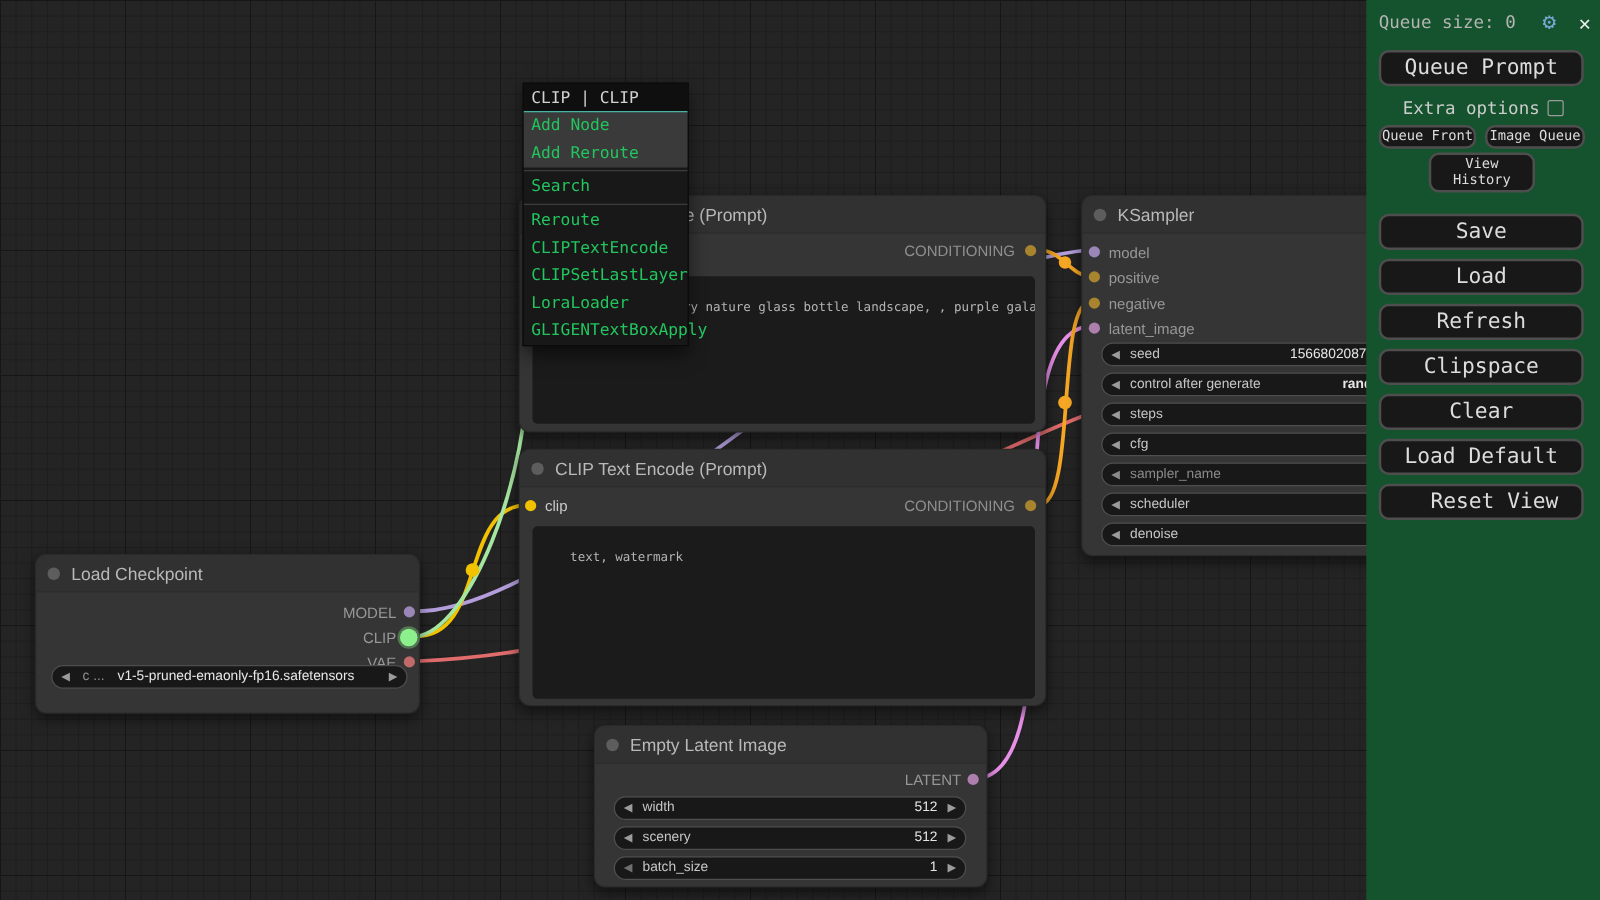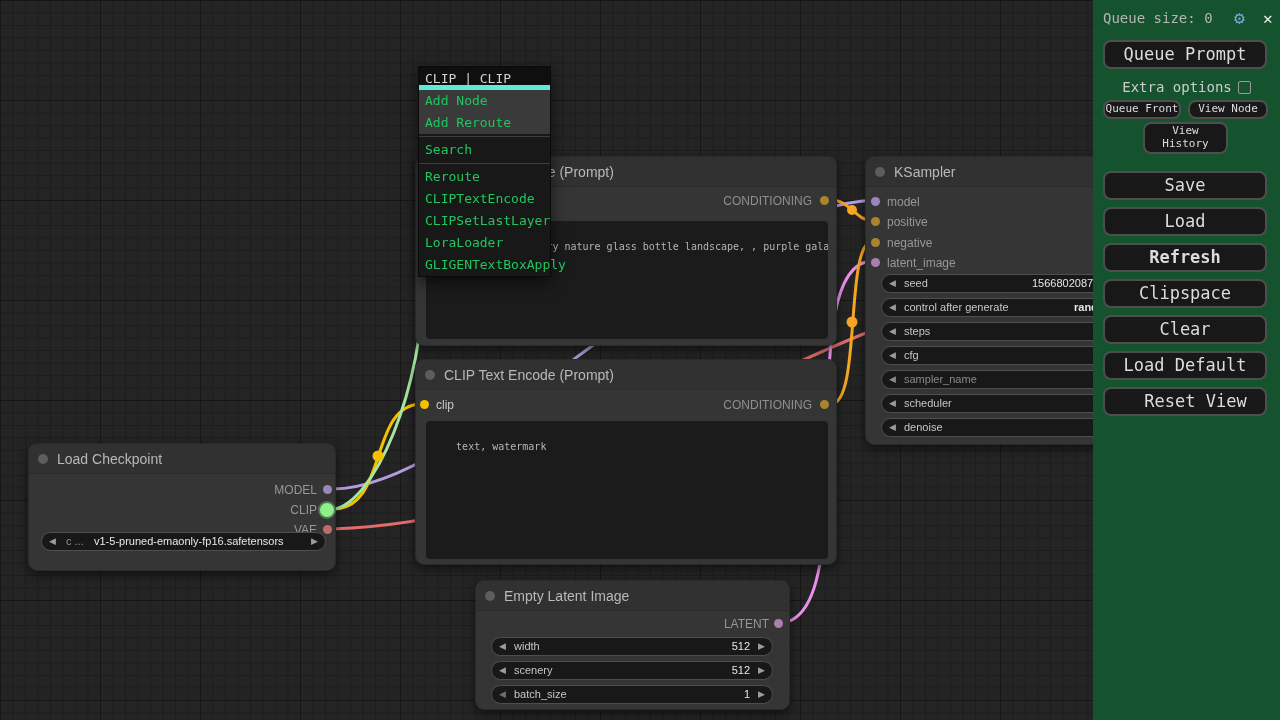--- a/index.html
+++ b/index.html
@@ -71,21 +71,21 @@
 
   
   #context-menu {
     position:absolute; left:418px; top:66px; width:133px; z-index:10;
     background:#181818; border:1px solid #0a0a0a;
     font-family:"DejaVu Sans Mono", monospace; font-size:13px;
     box-shadow:0 6px 14px rgba(0,0,0,.55);
   }
   .menu-header {
     height:23px; line-height:23px; padding-left:6px;
-    background:#0f0f0f; color:#d2d2d2; border-bottom:5px solid #5eead4;
+    background:#0f0f0f; color:#d2d2d2; border-bottom:1px solid #5eead4;
   }
   .menu-item { height:22px; line-height:22px; padding-left:6px; color:#22c55e; }
   .menu-item.raised { background:#3a3a3a; }
   .menu-sep { height:1px; background:#3c3c3c; margin:2px 0; }
 
   
   #sidebar {
     position:absolute; left:1093px; top:0; width:187px; height:720px; z-index:20;
     background:#14532d; font-family:"DejaVu Sans Mono", monospace; color:#c9c9c9;
   }
@@ -260,22 +260,22 @@
     <span>Queue size:</span>
     <span>0</span>
     <span id="gear">⚙</span>
     <span id="close-x">✕</span>
   </div>
   <button class="sb-btn big" style="top:40px;">Queue Prompt</button>
   <div id="extra-options-row">
     <span>Extra options</span><span id="extra-checkbox"></span>
   </div>
   <button class="sb-btn small" style="left:10px; top:100px; width:78px;text-align:right;">Queue Front</button>
-  <button class="sb-btn small" style="left:95px; top:100px; width:80px;">View Node</button>
+  <button class="sb-btn small" style="left:95px; top:100px; width:80px;">Image Queue</button>
   <button class="sb-btn small" style="left:50px; top:122px; width:85px; height:32px; white-space:normal; padding:0 12px;">View History</button>
   <button class="sb-btn big" style="top:171px;">Save</button>
   <button class="sb-btn big" style="top:207px;">Load</button>
-  <button class="sb-btn big" style="top:243px;font-weight:bold;">Refresh</button>
+  <button class="sb-btn big" style="top:243px;">Refresh</button>
   <button class="sb-btn big" style="top:279px;">Clipspace</button>
   <button class="sb-btn big" style="top:315px;">Clear</button>
   <button class="sb-btn big" style="top:351px;">Load Default</button>
   <button class="sb-btn big" style="top:387px;padding-left:21px;">Reset View</button>
 </div>
 
 </body></html>

